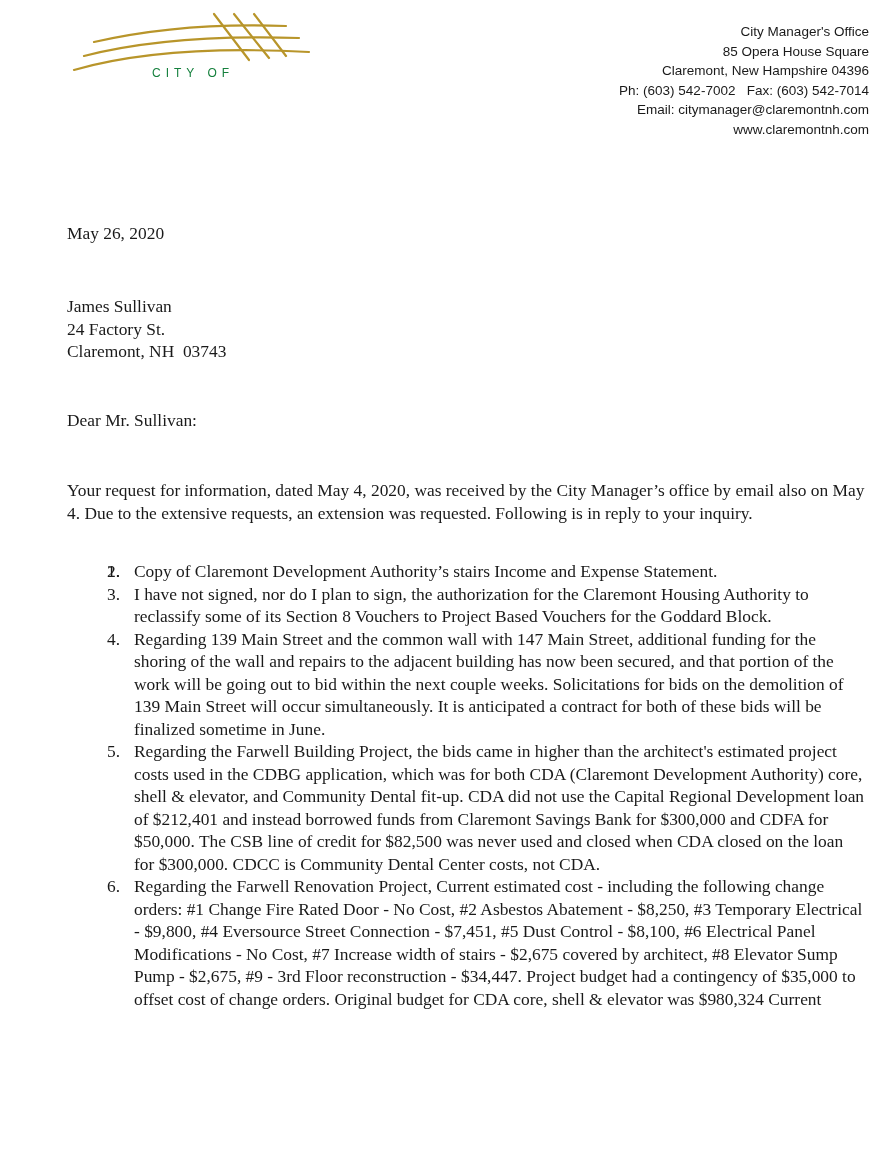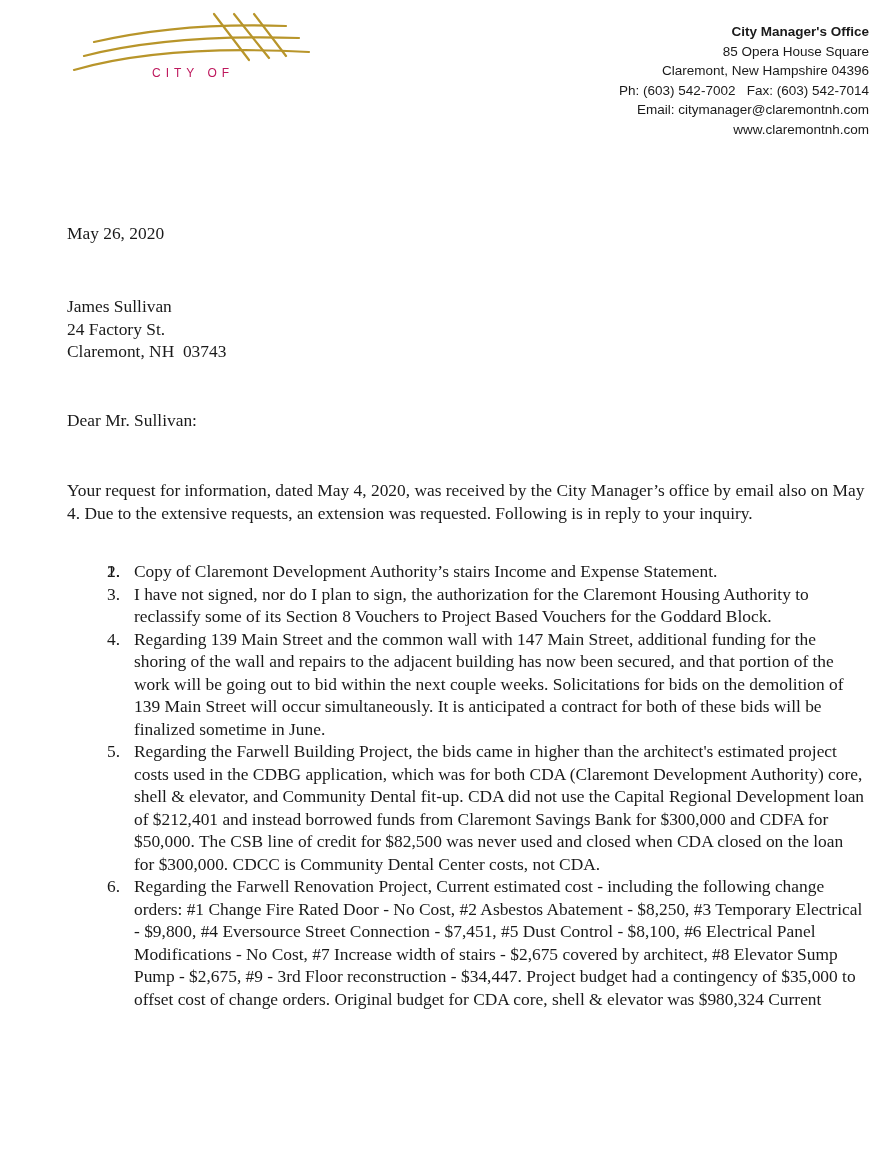--- a/index.html
+++ b/index.html
@@ -2,25 +2,25 @@
 <html><head>
 <meta charset="utf-8">
 <style>
   html, body { margin: 0; padding: 0; background: #ffffff; }
   body { width: 880px; height: 1161px; position: relative; overflow: hidden; color: #1a1a1a; }
   .serif { font-family: "Liberation Serif", "DejaVu Serif", serif; }
   .sans { font-family: "Liberation Sans", "DejaVu Sans", sans-serif; }
 
   .logo { position: absolute; left: 4px; top: 8px; width: 330px; height: 120px; }
   .logo svg { position: absolute; left: 60px; top: 0; }
-  .logo .city-of { position: absolute; left: 148px; top: 58px; font-size: 12px; letter-spacing: 5px; color: #be185d; }
+  .logo .city-of { position: absolute; left: 148px; top: 58px; font-size: 12px; letter-spacing: 5px; color: #15803d; }
   .logo .wordmark { position: absolute; left: 0; top: 62px; font-size: 56px; line-height: 56px; color: #111; letter-spacing: -1px; font-variant: small-caps; }
 
   .office { position: absolute; right: 11px; top: 22px; text-align: right; font-size: 13.5px; line-height: 19.5px; color: #1a1a1a; }
-  .office .title { font-weight: bold; }
+  .office .title { font-weight: normal; }
 
   .letter { position: absolute; left: 67px; top: 222px; width: 800px; font-size: 17.4px; line-height: 22.5px; }
   .date { position: absolute; top: 0; left: 0; text-align: center; }
   .addr { position: absolute; top: 73px; left: 0; }
   .salutation { position: absolute; top: 187px; left: 0; }
   .intro { position: absolute; top: 245px; left: 0; width: 800px; margin-top: 12px; }
   .items { position: absolute; top: 338px; left: 0; width: 800px; margin: 0; padding: 0; list-style: none; }
   .items li { position: relative; padding-left: 67px; margin: 0; }
   .items .num { position: absolute; left: 40px; top: 0; }
 </style>

